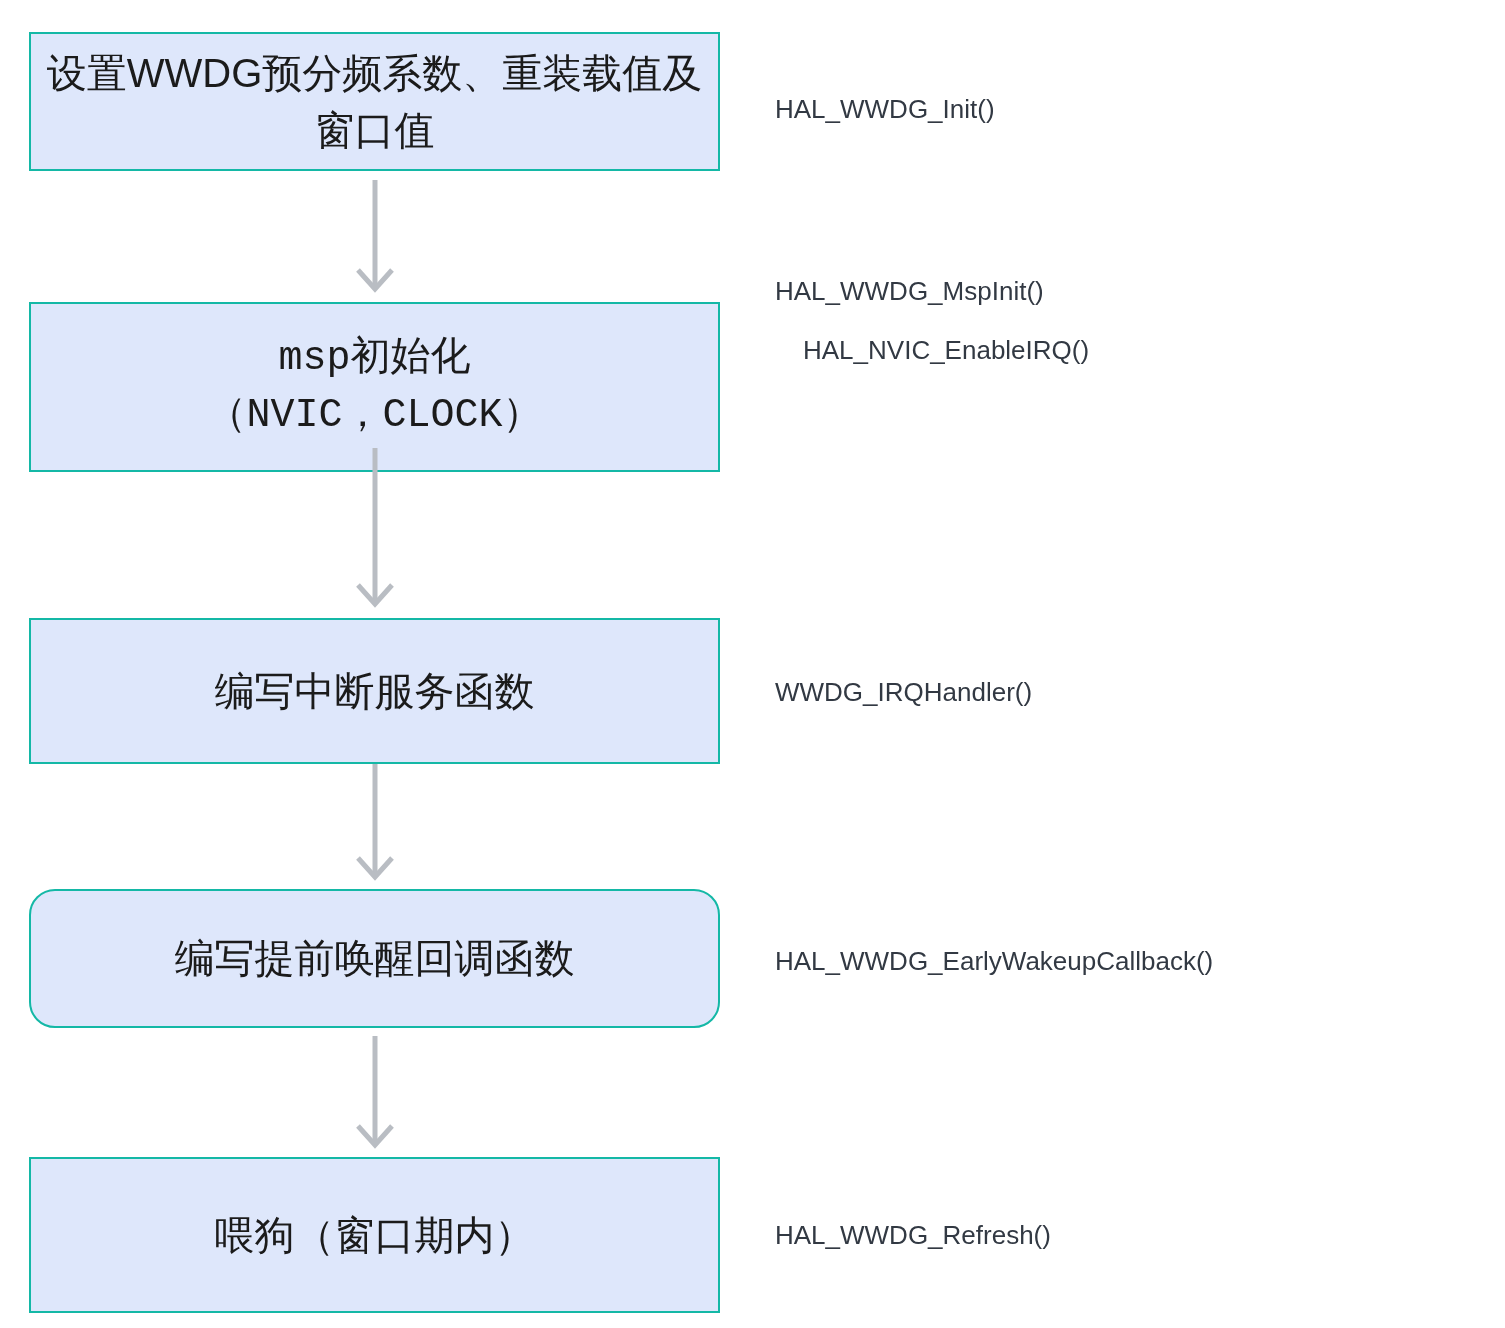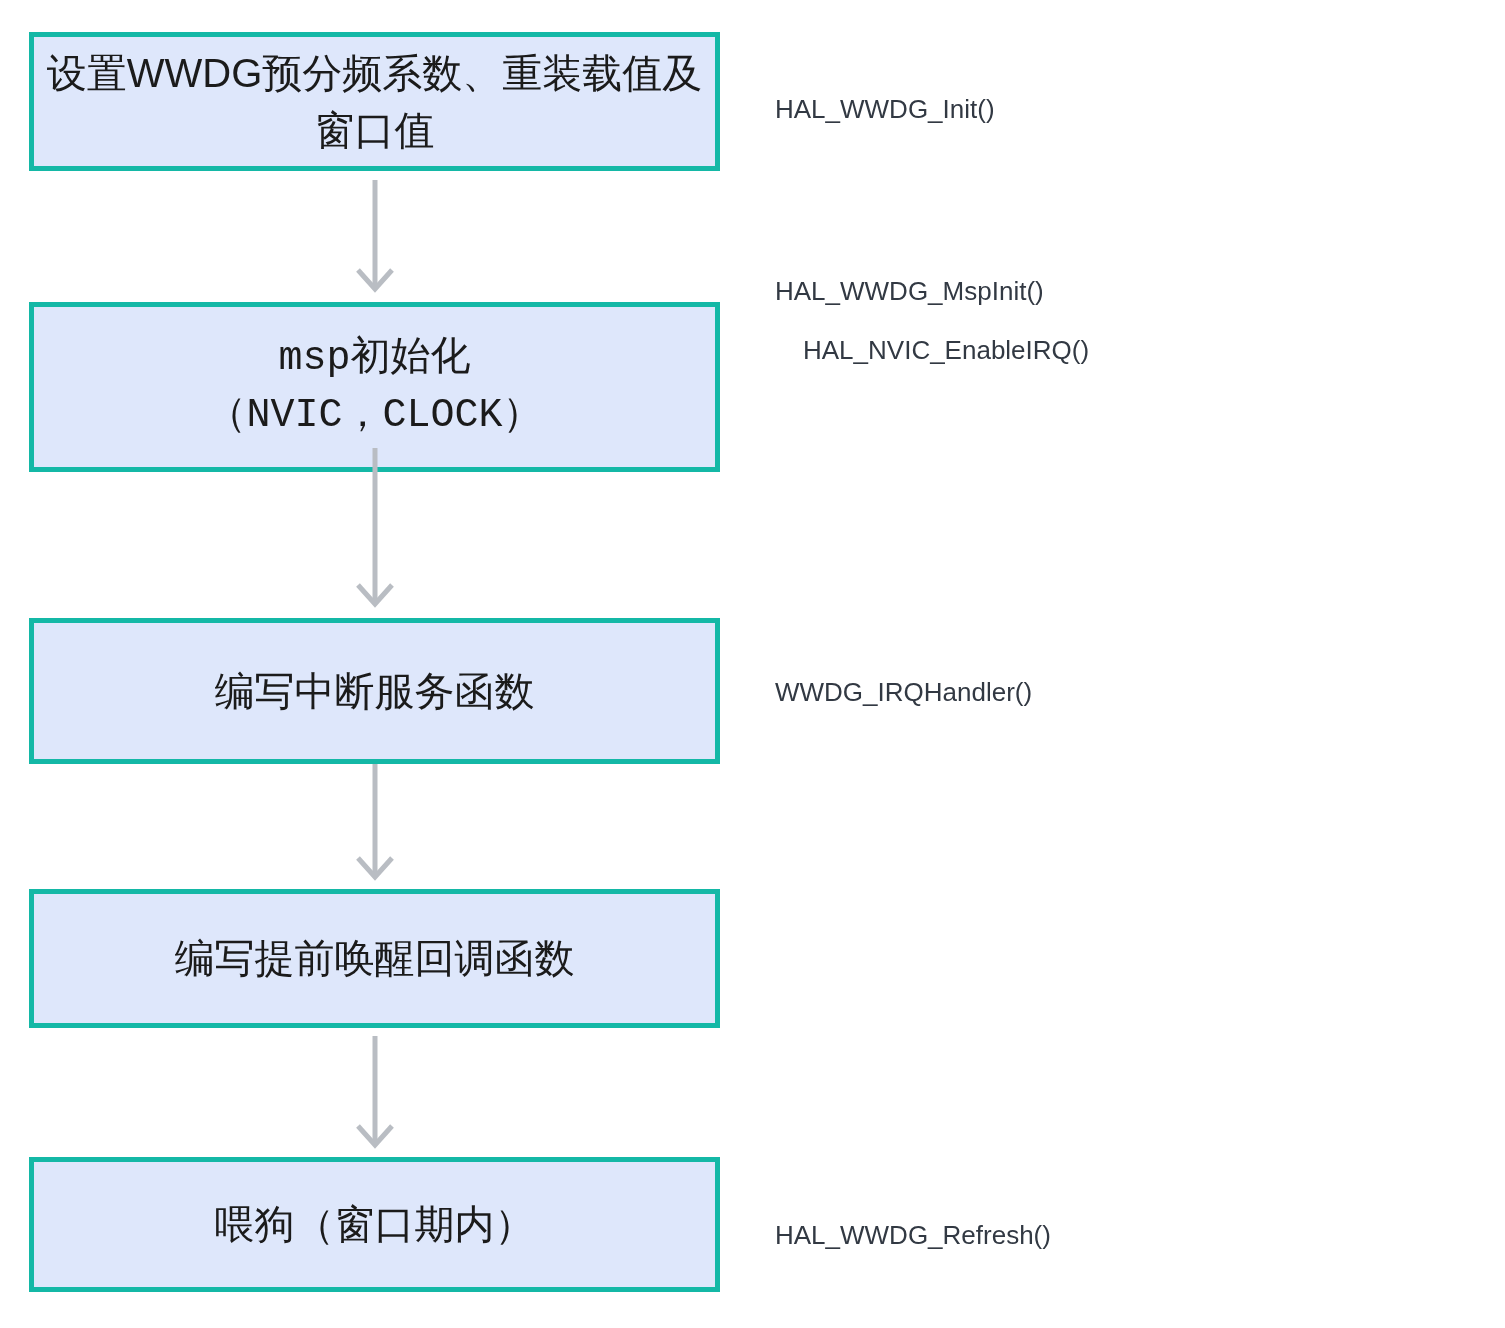--- a/index.html
+++ b/index.html
@@ -14,35 +14,35 @@
     height: 1328px;
     background: #ffffff;
     overflow: hidden;
   }
   .flow-box {
     position: absolute;
     left: 29px;
     width: 691px;
     box-sizing: border-box;
     background: #dee7fb;
-    border: 5px solid #14b8a6;
+    border: 2px solid #14b8a6;
     display: flex;
     flex-direction: column;
     justify-content: center;
     align-items: center;
     text-align: center;
     color: #1b1b1b;
     font-size: 40px;
     line-height: 57px;
   }
   .box-1 { top: 32px;   height: 139px; }
   .box-2 { top: 302px;  height: 170px; font-family: Liberation Mono, monospace; }
   .box-3 { top: 618px;  height: 146px; }
-  .box-4 { top: 889px;  height: 139px; }
-  .box-5 { top: 1157px; height: 135px; }
+  .box-4 { top: 889px;  height: 139px; border-radius: 26px; }
+  .box-5 { top: 1157px; height: 156px; }
 
   .arrow {
     position: absolute;
     left: 353px;
     width: 44px;
   }
   .arrow-1 { top: 180px;  height: 114px; }
   .arrow-2 { top: 448px;  height: 161px; }
   .arrow-3 { top: 764px;  height: 118px; }
   .arrow-4 { top: 1036px; height: 114px; }
@@ -103,20 +103,23 @@
   </div>
 
   <svg class="arrow arrow-3" width="44" height="118" viewBox="0 0 44 118">
     <line x1="22" y1="0" x2="22" y2="110" stroke="#b9bdc3" stroke-width="5"></line>
     <polyline points="5,94 22,113 39,94" stroke="#b9bdc3" stroke-width="5" fill="none"></polyline>
   </svg>
 
   <div class="flow-box box-4">
     <div class="box-line">编写提前唤醒回调函数</div>
   </div>
+  <div class="call-block calls-4">
+    <div class="call-line">HAL_WWDG_EarlyWakeupCallback()</div>
+  </div>
 
   <svg class="arrow arrow-4" width="44" height="114" viewBox="0 0 44 114">
     <line x1="22" y1="0" x2="22" y2="106" stroke="#b9bdc3" stroke-width="5"></line>
     <polyline points="5,90 22,109 39,90" stroke="#b9bdc3" stroke-width="5" fill="none"></polyline>
   </svg>
 
   <div class="flow-box box-5">
     <div class="box-line">喂狗（窗口期内）</div>
   </div>
   <div class="call-block calls-5">

